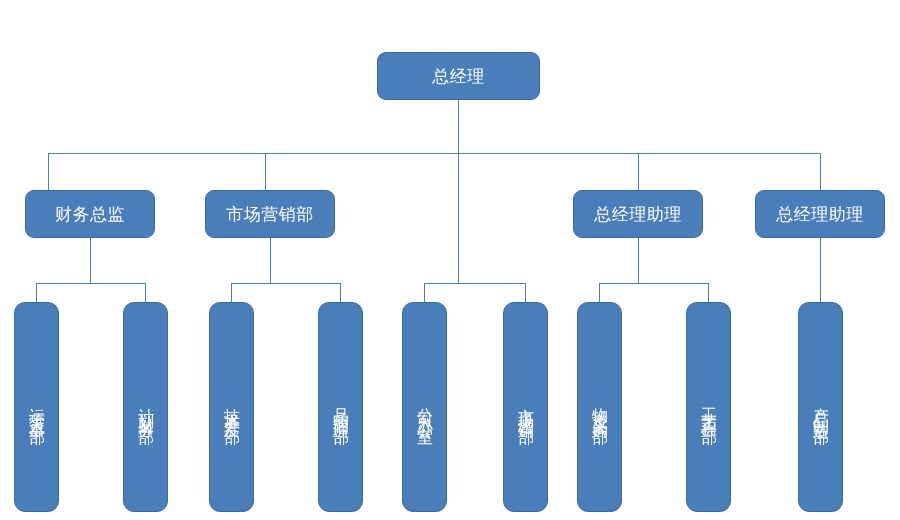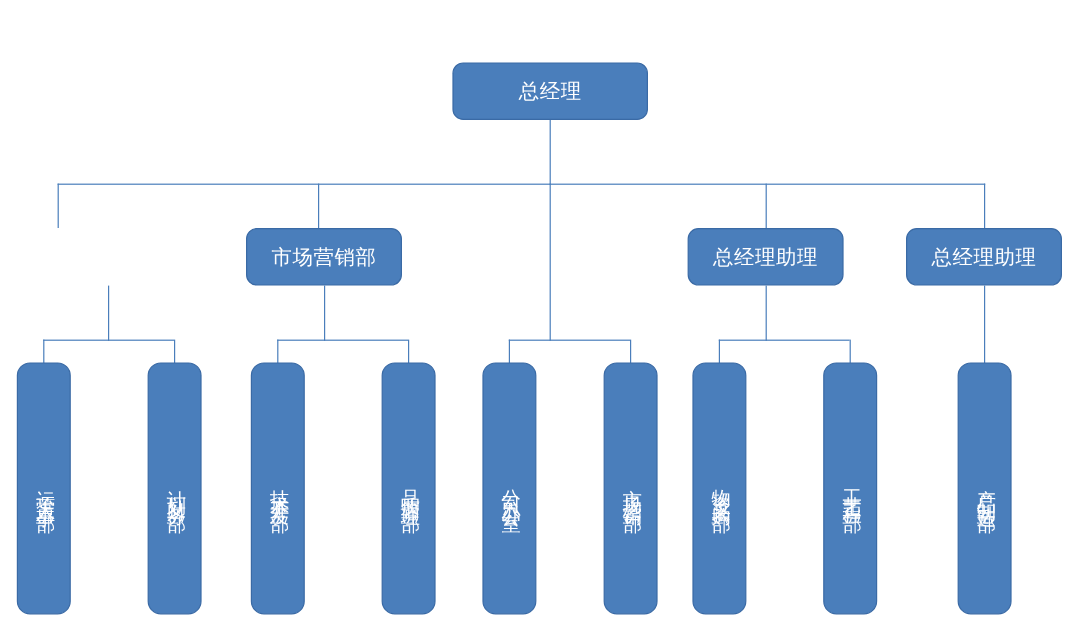--- a/index.html
+++ b/index.html
@@ -99,20 +99,23 @@
   <div class="line h" style="left:599px; top:283px; width:109px;"></div>
   <div class="line v" style="left:599px; top:283px; height:20px;"></div>
   <div class="line v" style="left:708px; top:283px; height:20px;"></div>
 
   <div class="line v" style="left:820px; top:238px; height:65px;"></div>
 
   <div class="node horizontal" style="left:377px; top:52px; width:163px; height:48px;">
     <span class="node-label">总经理</span>
   </div>
 
+  <div class="node horizontal" style="left:25px; top:190px; width:130px; height:48px;">
+    <span class="node-label">财务总监</span>
+  </div>
 
   <div class="node horizontal" style="left:205px; top:190px; width:130px; height:48px;">
     <span class="node-label">市场营销部</span>
   </div>
 
   <div class="node horizontal" style="left:573px; top:190px; width:130px; height:48px;">
     <span class="node-label">总经理助理</span>
   </div>
 
   <div class="node horizontal" style="left:755px; top:190px; width:130px; height:48px;">

